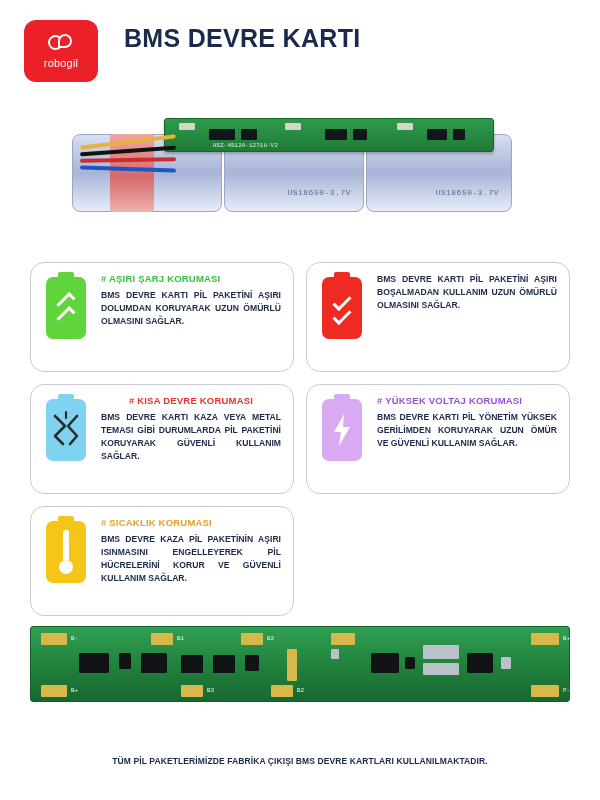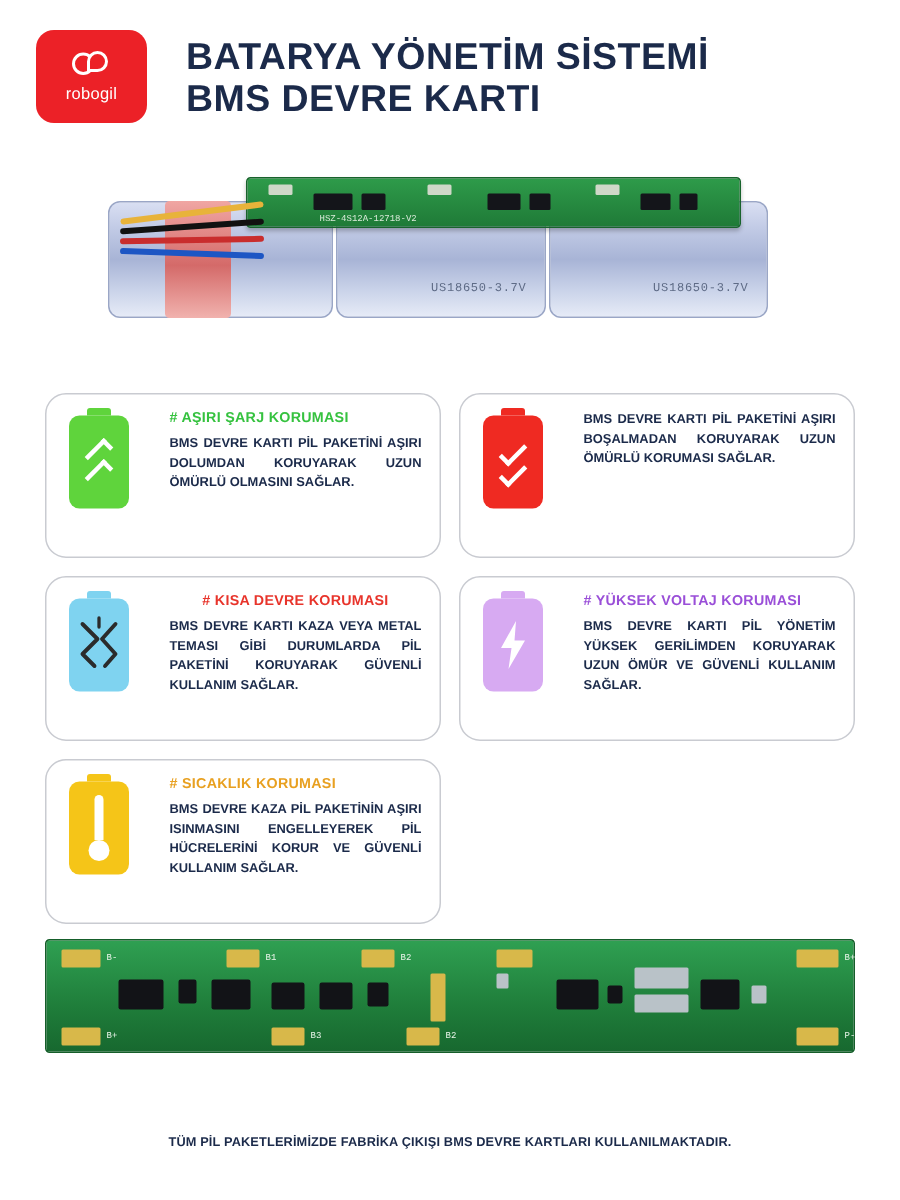--- a/index.html
+++ b/index.html
@@ -150,21 +150,21 @@
     grid-template-columns: 1fr 1fr;
     gap: 12px 12px;
     padding: 4px 30px 0 30px;
   }
   .card {
     border: 1.4px solid #c9cbd1;
     border-radius: 14px;
     background: #fff;
     padding: 10px 12px;
     display: flex;
-    gap: 24px;
+    gap: 12px;
     min-height: 110px;
   }
   .icon-col { flex: 0 0 46px; display: flex; align-items: flex-start; justify-content: center; padding-top: 4px; }
   .txt-col { flex: 1 1 auto; }
   .card-title {
     font-size: 9.5px;
     font-weight: bold;
     margin-bottom: 5px;
     letter-spacing: 0.2px;
   }
@@ -267,21 +267,20 @@
 
 <div class="header">
   <div class="logo-box">
     <div class="logo-mark">
       <div class="c1"></div>
         <div class="c2"></div>
     </div>
     <div class="logo-text">robogil</div>
   </div>
   <div class="title-wrap">
-    <div class="title-line1">BATARYA YÖNETİM SİSTEMİ</div>
     <div class="title-line2">BMS DEVRE KARTI</div>
   </div>
 </div>
 
 <div class="hero">
   <div class="battery-pack">
     <div class="cell c-a"></div>
     <div class="cell c-b">
       <span class="cell-label">US18650-3.7V</span>
     </div>
@@ -333,21 +332,21 @@
   <div class="card">
     <div class="icon-col">
       <div class="bat" style="background:#ef2a22;">
         <div style="display:flex;flex-direction:column;align-items:center;">
           <div class="chev down"></div>
             <div class="chev down"></div>
         </div>
       </div>
     </div>
     <div class="txt-col">
-      <div class="card-body">BMS DEVRE KARTI PİL PAKETİNİ AŞIRI BOŞALMADAN KORUYARAK UZUN ÖMÜRLÜ KORUMASI SAĞLAR.</div>
+      <div class="card-body">BMS DEVRE KARTI PİL PAKETİNİ AŞIRI BOŞALMADAN KULLANIM UZUN ÖMÜRLÜ OLMASINI SAĞLAR.</div>
     </div>
   </div>
 
   <div class="card">
     <div class="icon-col">
       <div class="bat" style="background:#7fd3f0;">
         <svg width="26" height="40" viewBox="0 0 26 40">
           <polyline points="2,6 12,16 2,26 10,34" fill="none" stroke="#2b2b2b" stroke-width="2.6" stroke-linejoin="round" stroke-linecap="round"></polyline>
           <polyline points="24,6 15,16 24,26 17,34" fill="none" stroke="#2b2b2b" stroke-width="2.6" stroke-linejoin="round" stroke-linecap="round"></polyline>
           <line x1="13" y1="2" x2="13" y2="8" stroke="#2b2b2b" stroke-width="2.2" stroke-linecap="round"></line>

